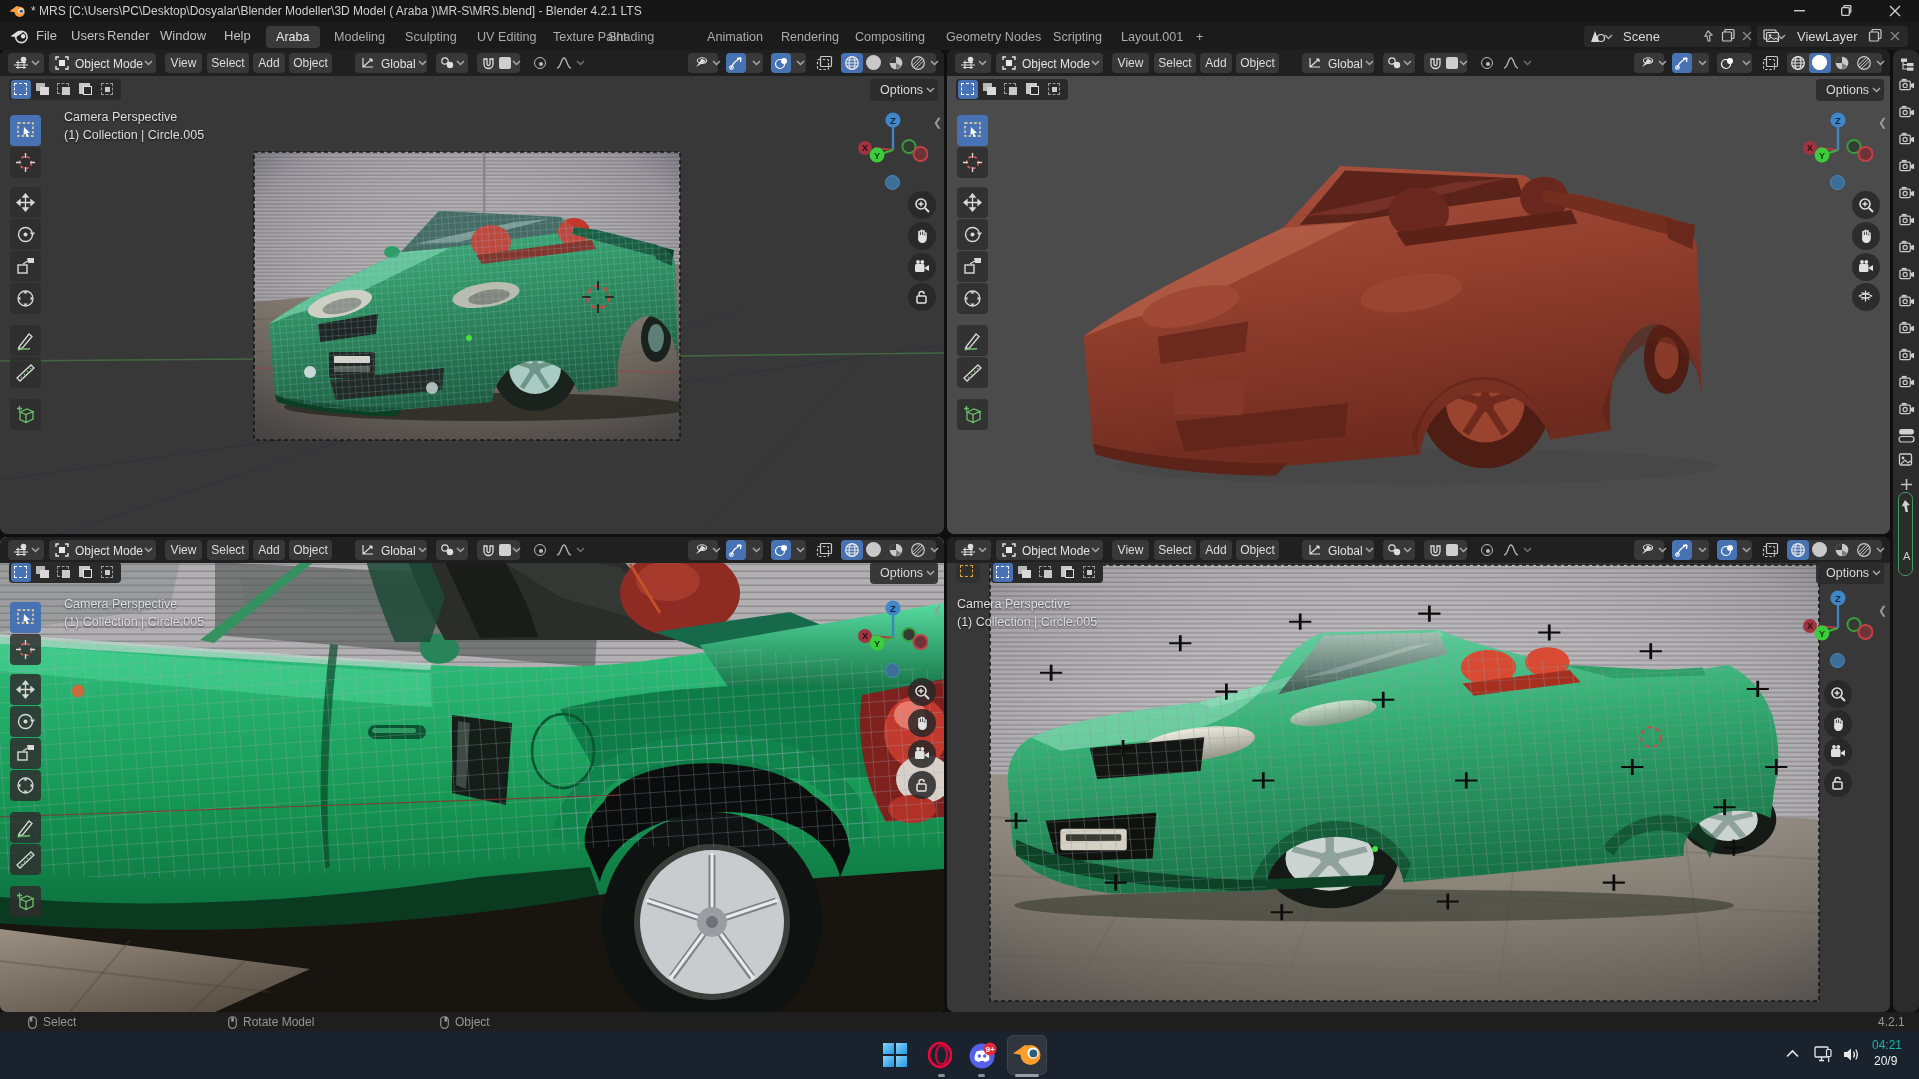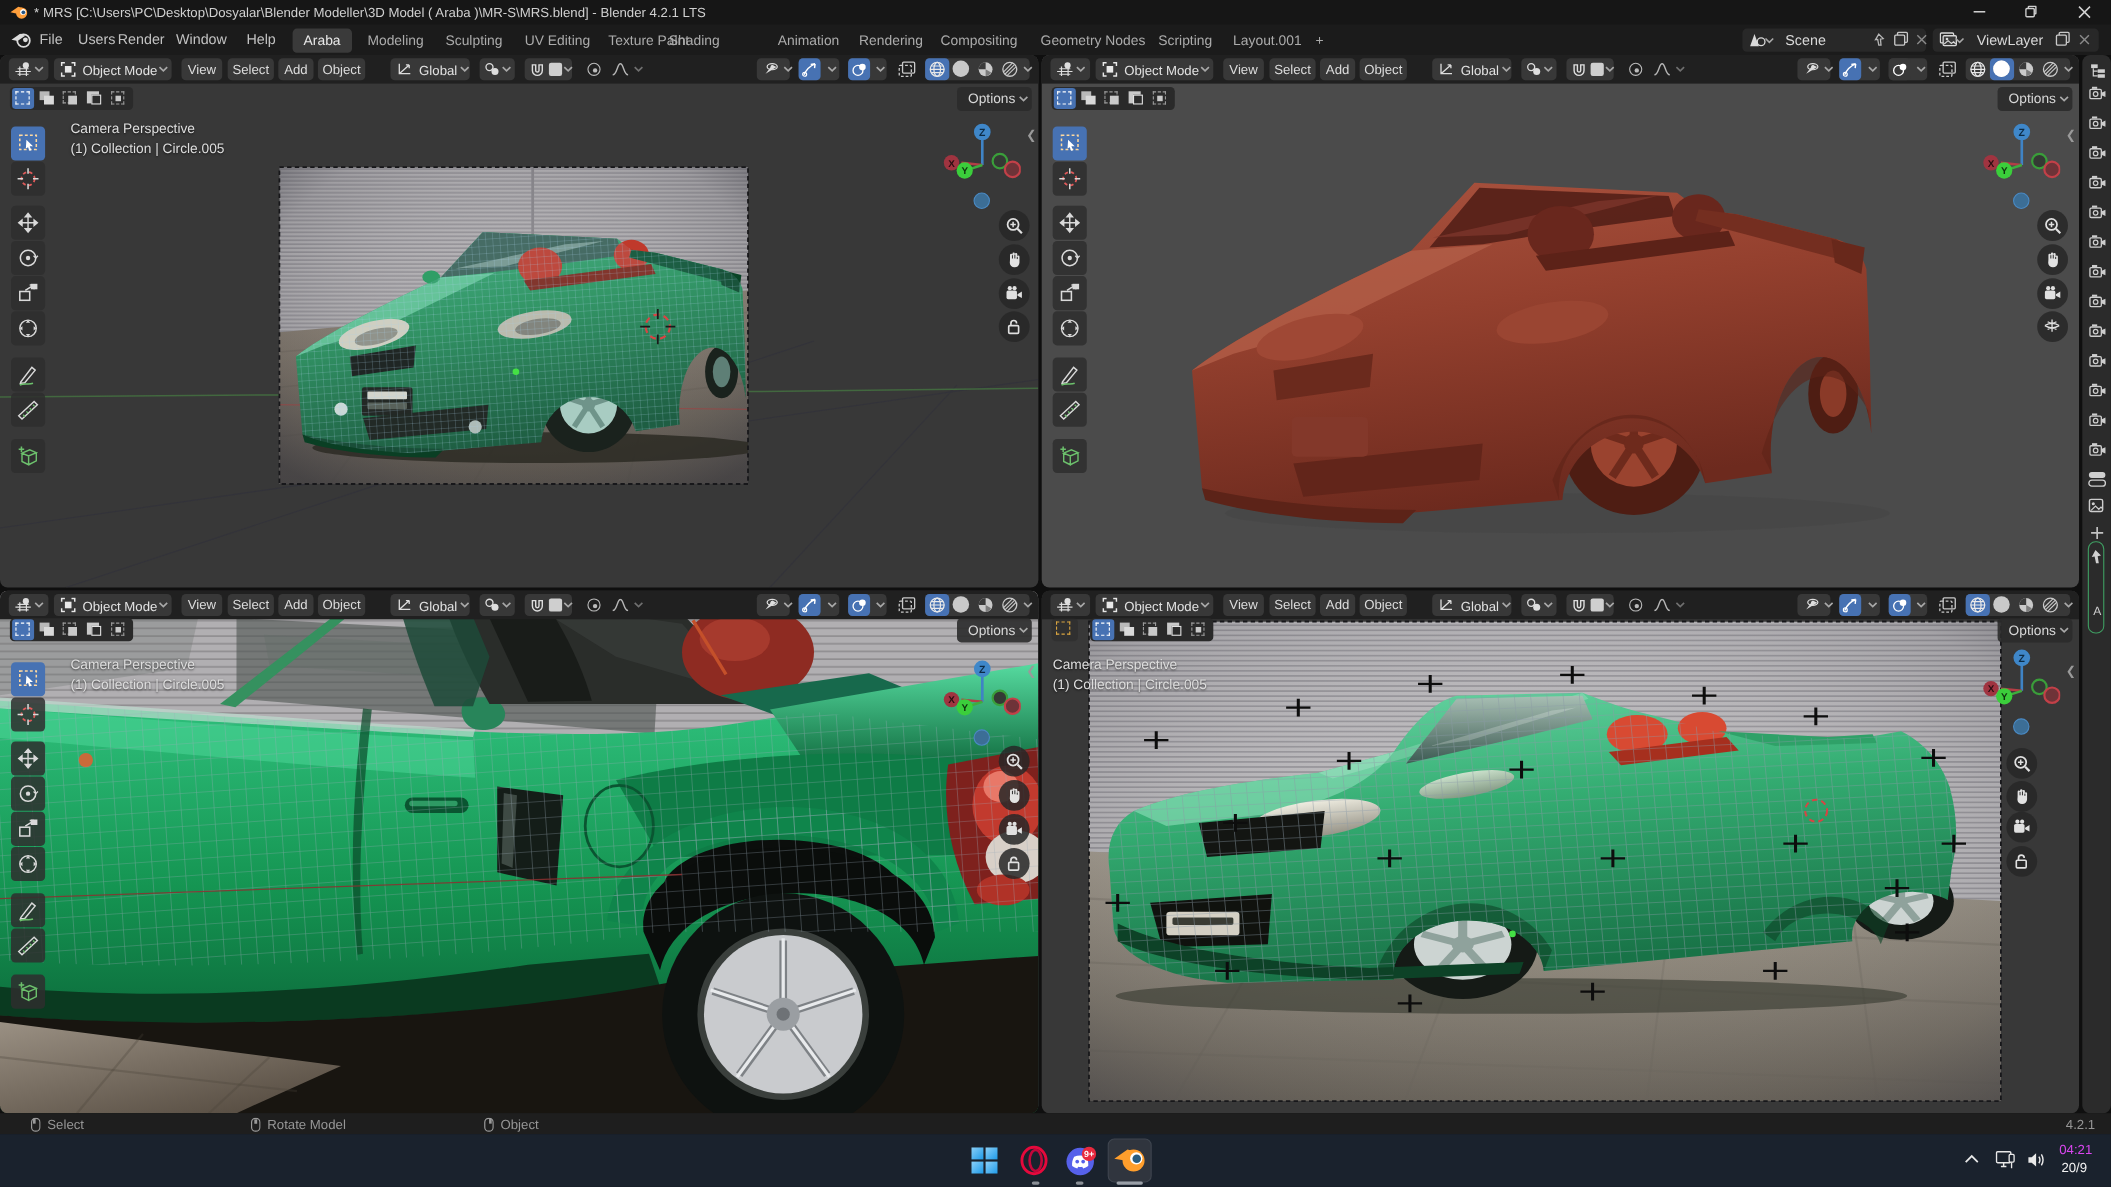--- a/index.html
+++ b/index.html
@@ -1413,14 +1413,14 @@
   <svg class="abs" style="left:1814px;top:15px" width="20" height="18" viewBox="0 0 20 18">
       <rect x="1" y="1" width="13" height="10" rx="1" fill="none" stroke="#e8e8e8" stroke-width="1.3"></rect>
       <path d="M5 14.5 H10 M7.5 11 V14" stroke="#e8e8e8" stroke-width="1.3"></path>
       <rect x="12.5" y="3.5" width="4.5" height="7" rx="1" fill="#1a222d" stroke="#e8e8e8" stroke-width="1.2"></rect>
       <path d="M14.7 10.5 V16" stroke="#e8e8e8" stroke-width="1.2"></path>
     </svg>
   <svg class="abs" style="left:1842px;top:15px" width="18" height="17" viewBox="0 0 18 17">
       <path d="M2 6 H5 L9 2.5 V14.5 L5 11 H2 Z" fill="#e8e8e8"></path>
       <path d="M11.5 5.5 Q13.5 8.5 11.5 11.5 M13.8 3.5 Q16.8 8.5 13.8 13.5" stroke="#e8e8e8" stroke-width="1.3" fill="none"></path>
     </svg>
-  <span class="abs" style="left:1872px;top:7px;color:#d946ef;font-size:12px;">04:21</span>
+  <span class="abs" style="left:1872px;top:7px;color:#14b8a6;font-size:12px;">04:21</span>
   <span class="abs" style="left:1874px;top:23px;color:#f2f2f2;font-size:12px;">20/9</span>
 </div>
 </body></html>

